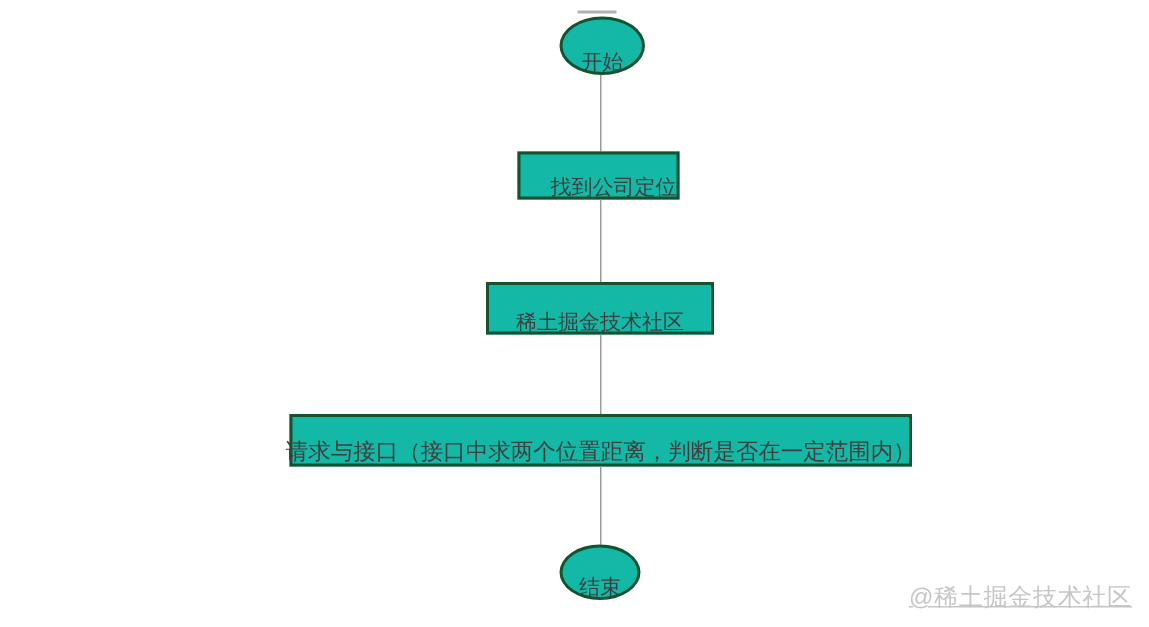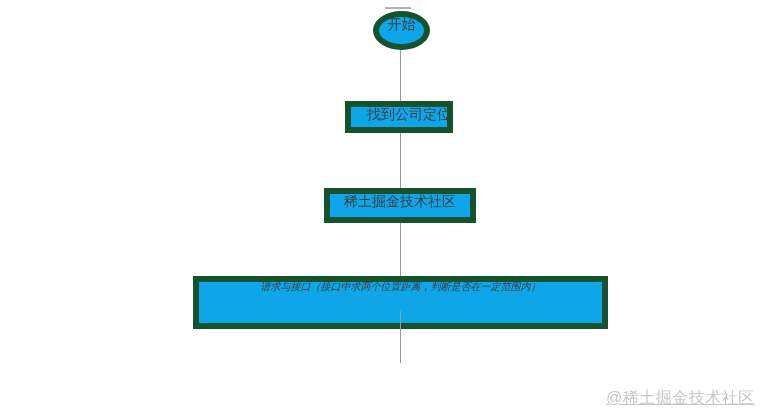--- a/index.html
+++ b/index.html
@@ -9,35 +9,35 @@
     width: 766px; height: 418px; overflow: hidden;
   }
   .canvas {
     position: relative;
     width: 766px; height: 418px;
     background: #ffffff;
     overflow: hidden;
   }
   .node {
     position: absolute;
-    display: flex; align-items: flex-start; justify-content: center;
-    border: 6px solid #14532d;
-    background: #0ea5e9;
+    display: flex; align-items: flex-end; justify-content: center;
+    border: 2px solid #14532d;
+    background: #14b8a6;
     color: #3f3f3f;
     font-size: 14px;
     white-space: nowrap;
     line-height: 1;
   }
   .terminal { border-radius: 50%; }
   .process  { border-radius: 0; }
 
   #node-start { left: 373px; top: 11px;  width: 57px;  height: 39px; }
   #node-step1 { left: 345px; top: 101px; width: 108px; height: 32px; padding-left: 20px; }
   #node-step2 { left: 324px; top: 188px; width: 152px; height: 35px; }
-  #node-step3 { left: 193px; top: 276px; width: 415px; height: 53px; font-size: 10px; font-style: italic; }
+  #node-step3 { left: 193px; top: 276px; width: 415px; height: 35px; font-size: 15px; }
   #node-end   { left: 373px; top: 363px; width: 54px;  height: 37px; }
 
   .connector {
     position: absolute;
     left: 400px; width: 1px;
     background: #9a9a9a;
   }
   #conn-1 { top: 50px;  height: 51px; }
   #conn-2 { top: 133px; height: 55px; }
   #conn-3 { top: 223px; height: 53px; }
@@ -83,16 +83,19 @@
   </div>
 
   <div class="connector" id="conn-3"></div>
 
   <div class="node process" id="node-step3">
     <span>请求与接口（接口中求两个位置距离，判断是否在一定范围内）</span>
   </div>
 
   <div class="connector" id="conn-4"></div>
 
+  <div class="node terminal" id="node-end">
+    <span>结束</span>
+  </div>
 
   <div class="watermark">@稀土掘金技术社区</div>
 
 </div>
 
 </body></html>

